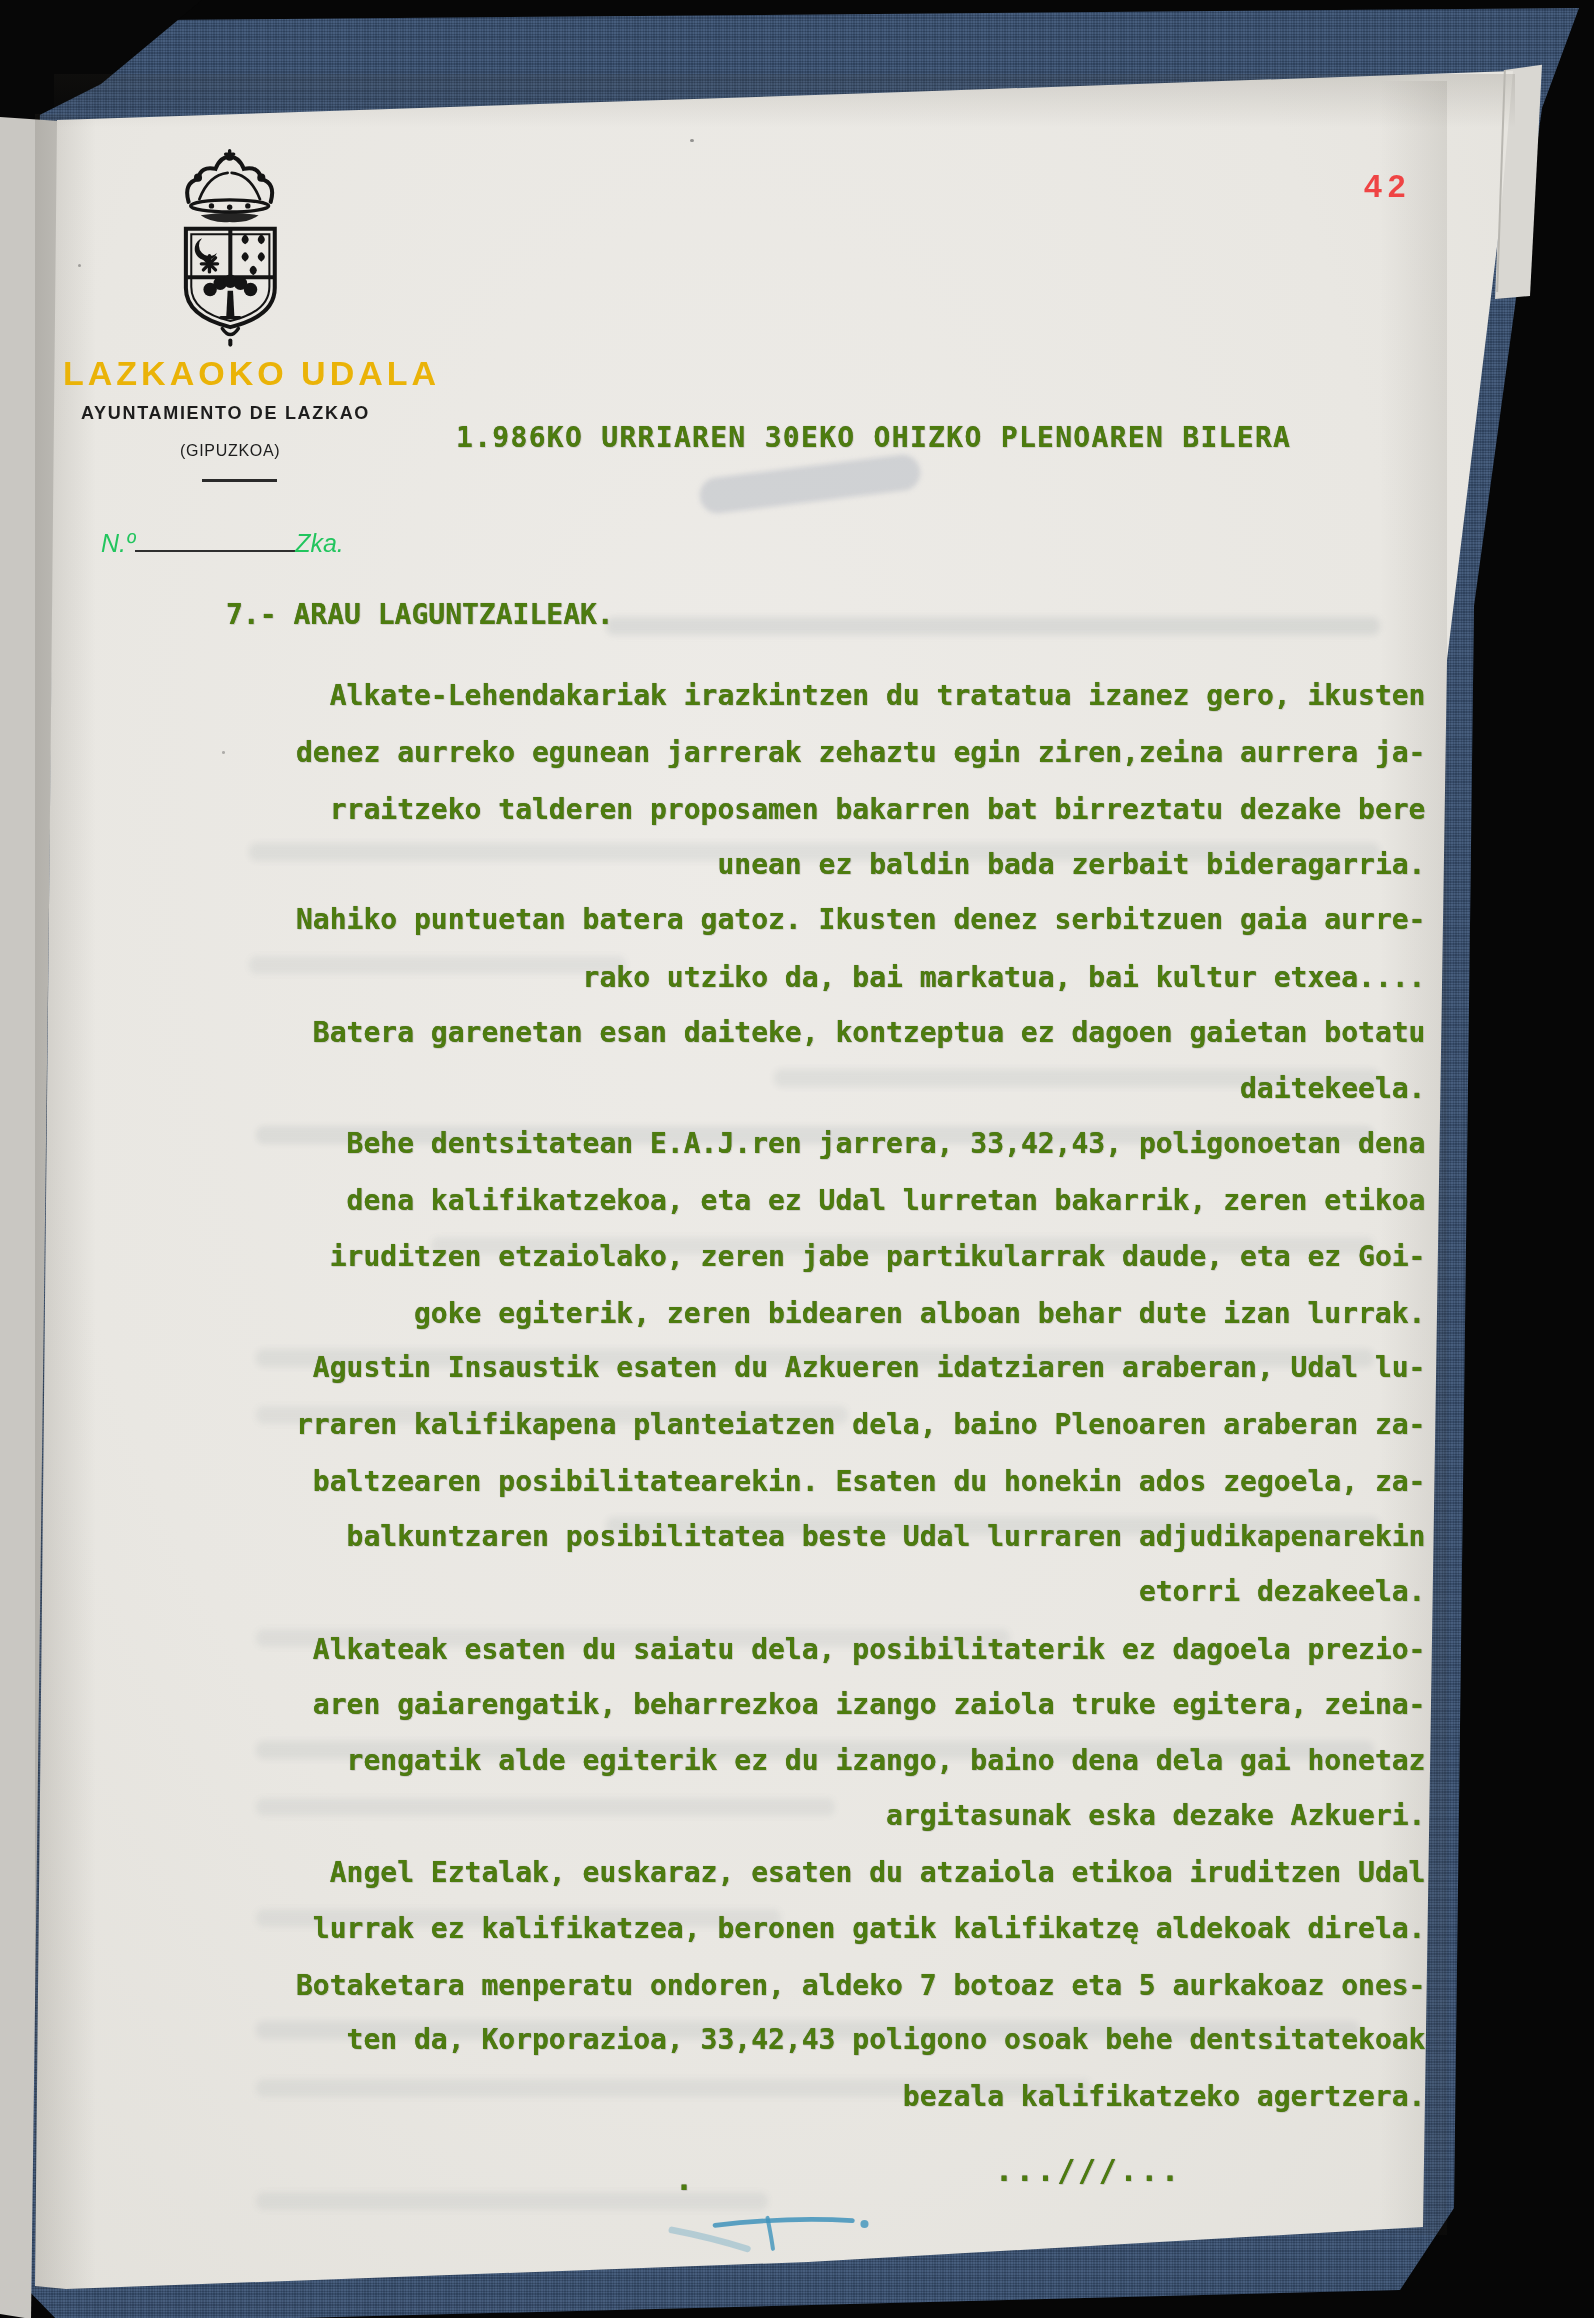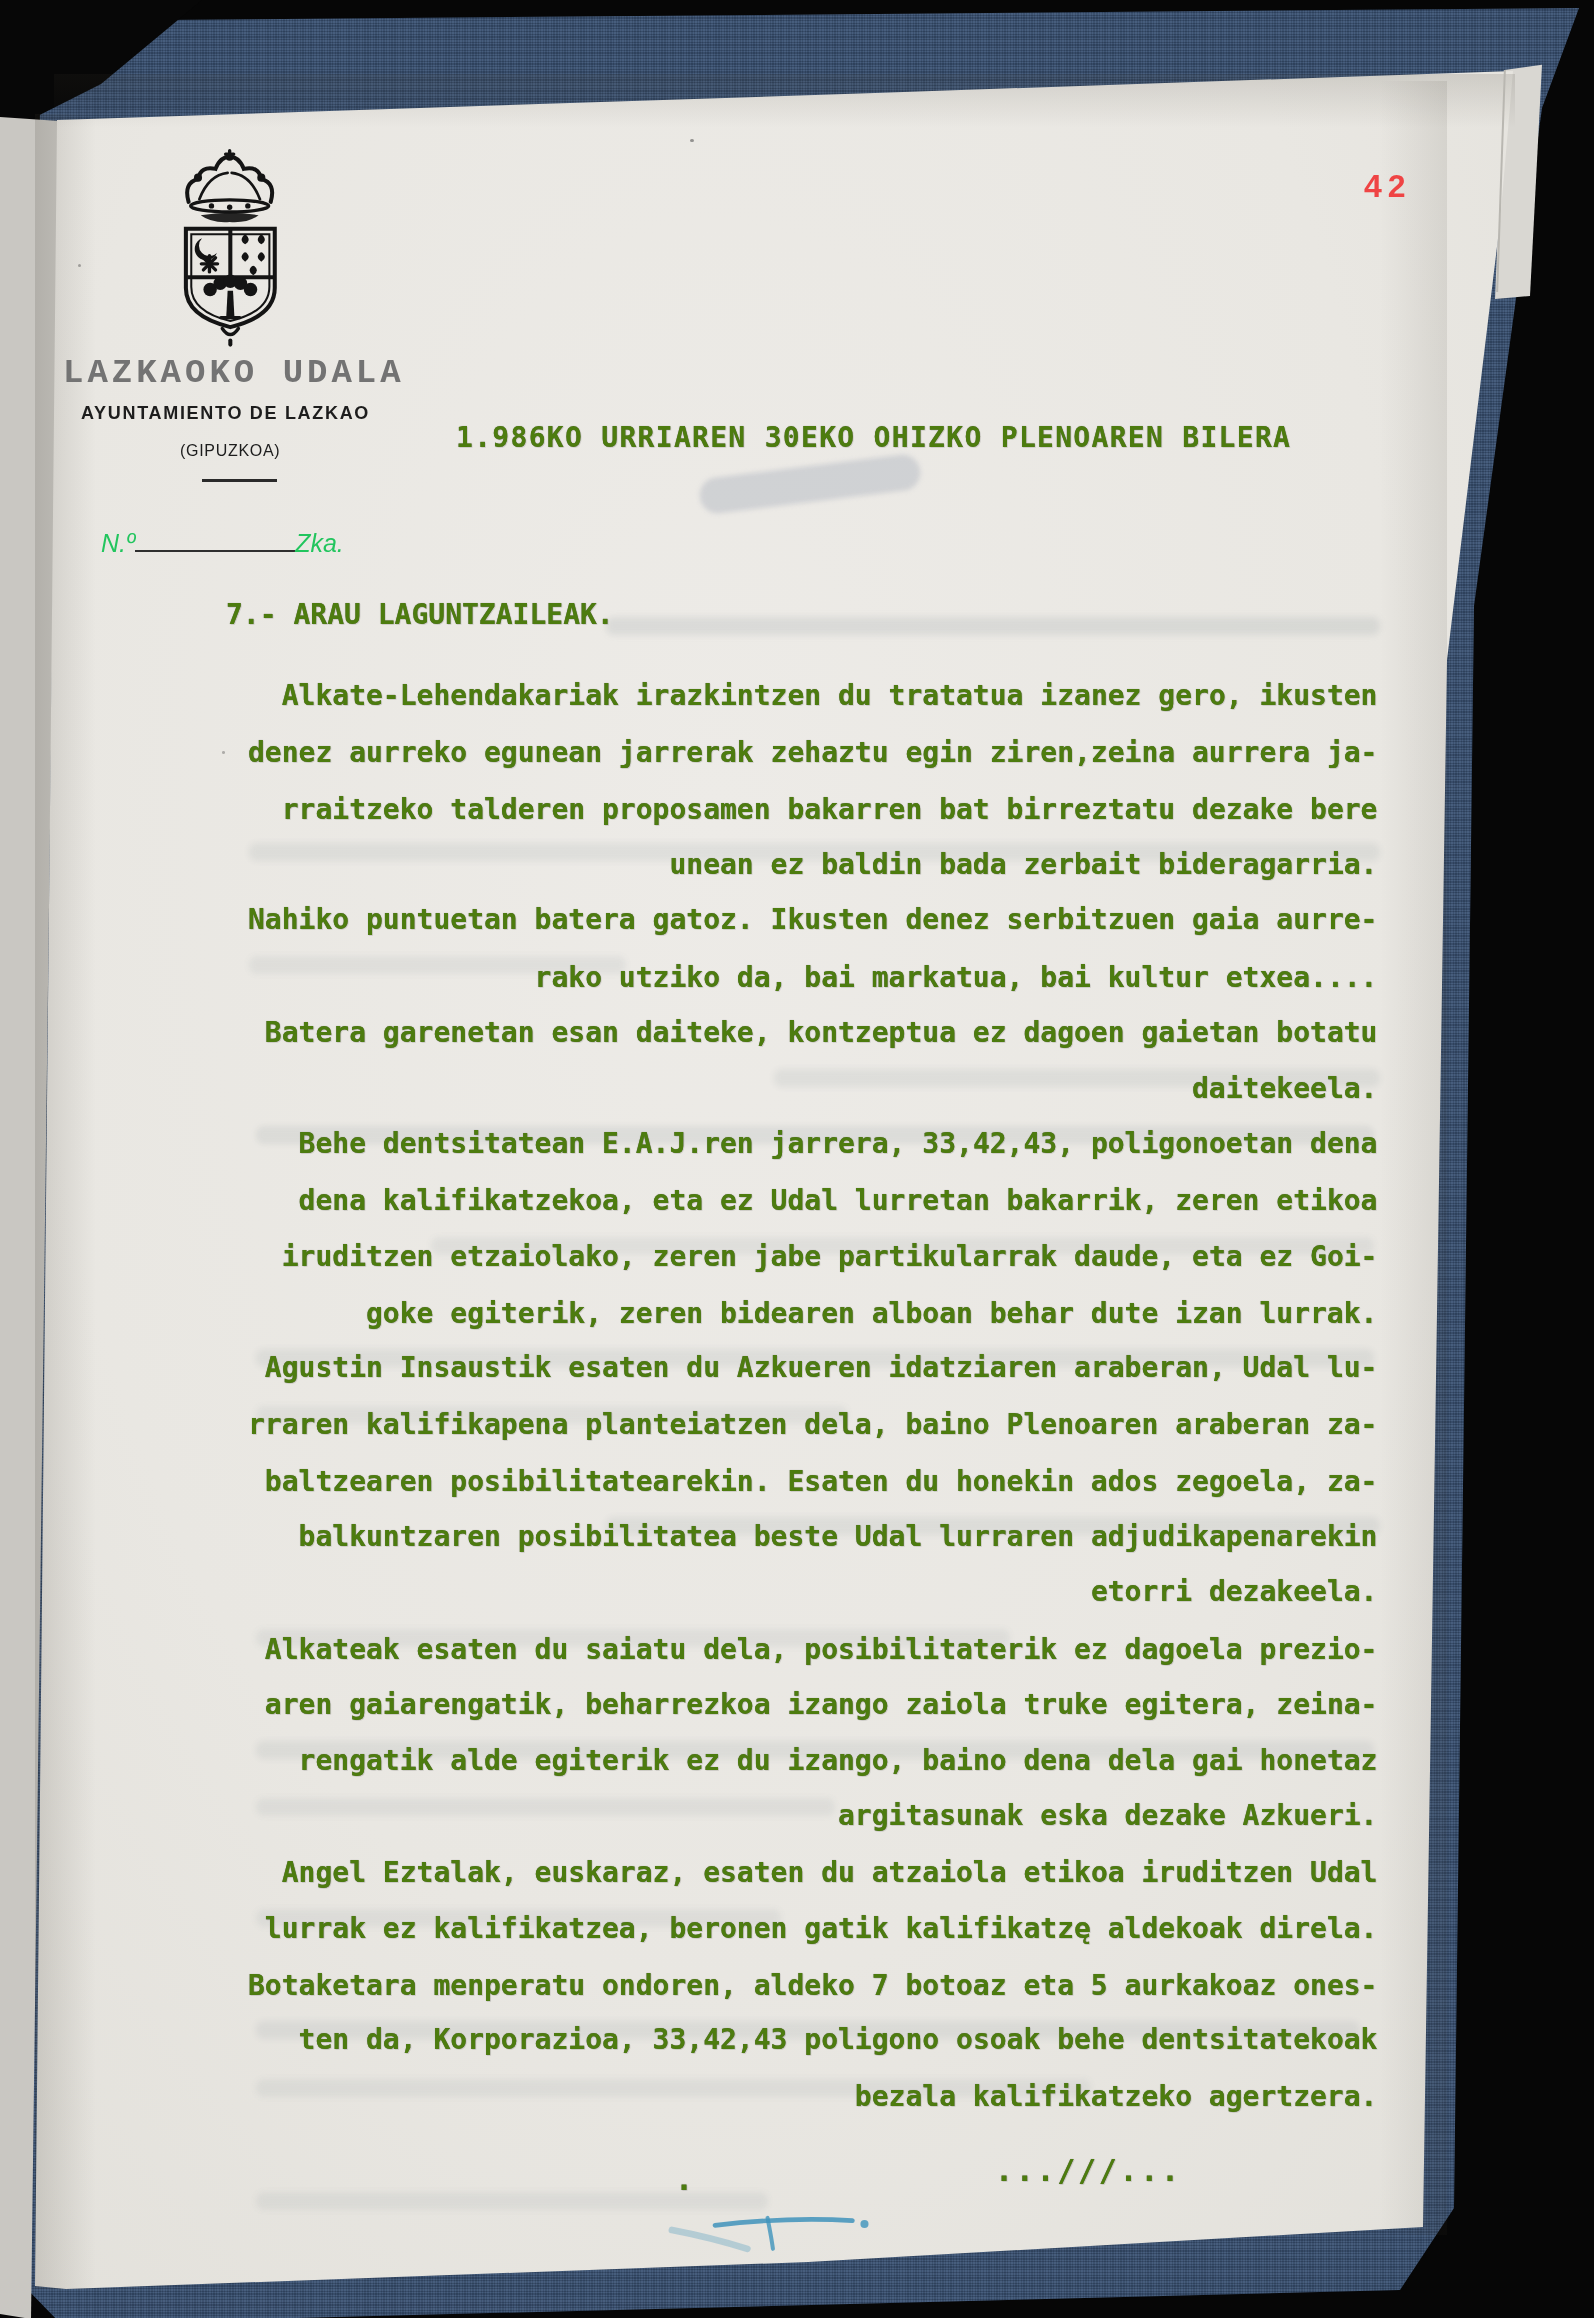--- a/index.html
+++ b/index.html
@@ -23,35 +23,35 @@
          clip-path:polygon(57px 120px, 875px 93px, 1513px 71px, 1500px 222px, 1447px 660px, 1423px 2227px, 808px 2262px, 66px 2289px, 35px 2286px);}
   .paper-shade-left{position:absolute;left:35px;top:114px;width:61px;height:2175px;
          background:linear-gradient(90deg, rgba(60,55,45,.16), rgba(60,55,45,0));}
   .paper-shade-right{position:absolute;left:1380px;top:81px;width:67px;height:2154px;
          background:linear-gradient(90deg, rgba(60,55,45,0), rgba(60,55,45,.10));}
   .paper-shade-top{position:absolute;left:54px;top:74px;width:1461px;height:54px;
          background:linear-gradient(180deg, rgba(60,55,45,.14), rgba(60,55,45,0));}
   .page-edge-line{position:absolute;left:1500px;top:70px;width:2px;height:222px;background:#b9b7b1;transform:rotate(2deg);}
   
   .printed{color:#161616;font-family:"Liberation Sans", sans-serif;}
-  .org-name{position:absolute;left:63px;top:354px;font-size:34px;font-weight:bold;letter-spacing:4px;color:#737373;font-family:Liberation Mono, monospace;}
+  .org-name{position:absolute;left:63px;top:354px;font-size:34px;font-weight:bold;letter-spacing:4px;color:#eab308;}
   .org-sub{position:absolute;left:81px;top:403px;font-size:18px;font-weight:bold;letter-spacing:1.7px;color:#1d1d1d;}
   .org-prov{position:absolute;left:180px;top:442px;font-size:16px;font-weight:normal;letter-spacing:0.7px;color:#1d1d1d;}
   .org-rule{position:absolute;left:202px;top:479px;width:75px;height:2.7px;background:#2a2a2a;}
   .ref-line{position:absolute;left:101px;top:524px;font-size:25px;font-style:italic;color:#22c55e;}
   .ref-gap{display:inline-block;width:160px;border-bottom:2px solid #2f2f2f;height:25.6px;}
   .page-number{position:absolute;left:1364px;top:168px;font-size:32px;letter-spacing:6px;color:#ef4444;
                font-family:"Liberation Sans", sans-serif;font-weight:700;}
   
   .typed{color:#4d7c0f;font-weight:bold;text-shadow:0 0 0.7px rgba(43,41,35,.7), 1px 1px 0 rgba(43,41,35,.10);text-align:right;}
   .doc-title{position:absolute;left:456px;top:421px;font-size:28px;letter-spacing:1.3px;white-space:nowrap;}
   .section-heading{position:absolute;left:226px;top:598px;font-size:28px;white-space:nowrap;}
   .body-block{position:absolute;left:248px;top:669px;font-size:28px;line-height:56px;white-space:nowrap;}
   .typed-line{height:56px;}
-  .typed-line:nth-child(3n){transform:translateY(1.3px);}
+  .typed-line:nth-child(3n){transform:translateY(1.3px);margin-left:48px;}
   .typed-line:nth-child(4n+1){transform:translateY(-0.7px);}
   .continuation{position:absolute;left:995px;top:2153px;font-size:30px;letter-spacing:2.7px;}
   .stray-dot{position:absolute;left:675px;top:2162px;font-size:30px;}
   
   .ghost{position:absolute;height:17.5px;background:rgba(100,114,126,.13);filter:blur(3.4px);border-radius:8px;}
   .ghost-hand{position:absolute;left:699px;top:466px;width:222px;height:36px;background:rgba(110,122,148,.22);
               filter:blur(2.7px);transform:rotate(-7deg);border-radius:19px;}
   .speck{position:absolute;background:#3c3c3c;border-radius:50%;}
   
   .emblem{position:absolute;left:167px;top:148px;}

